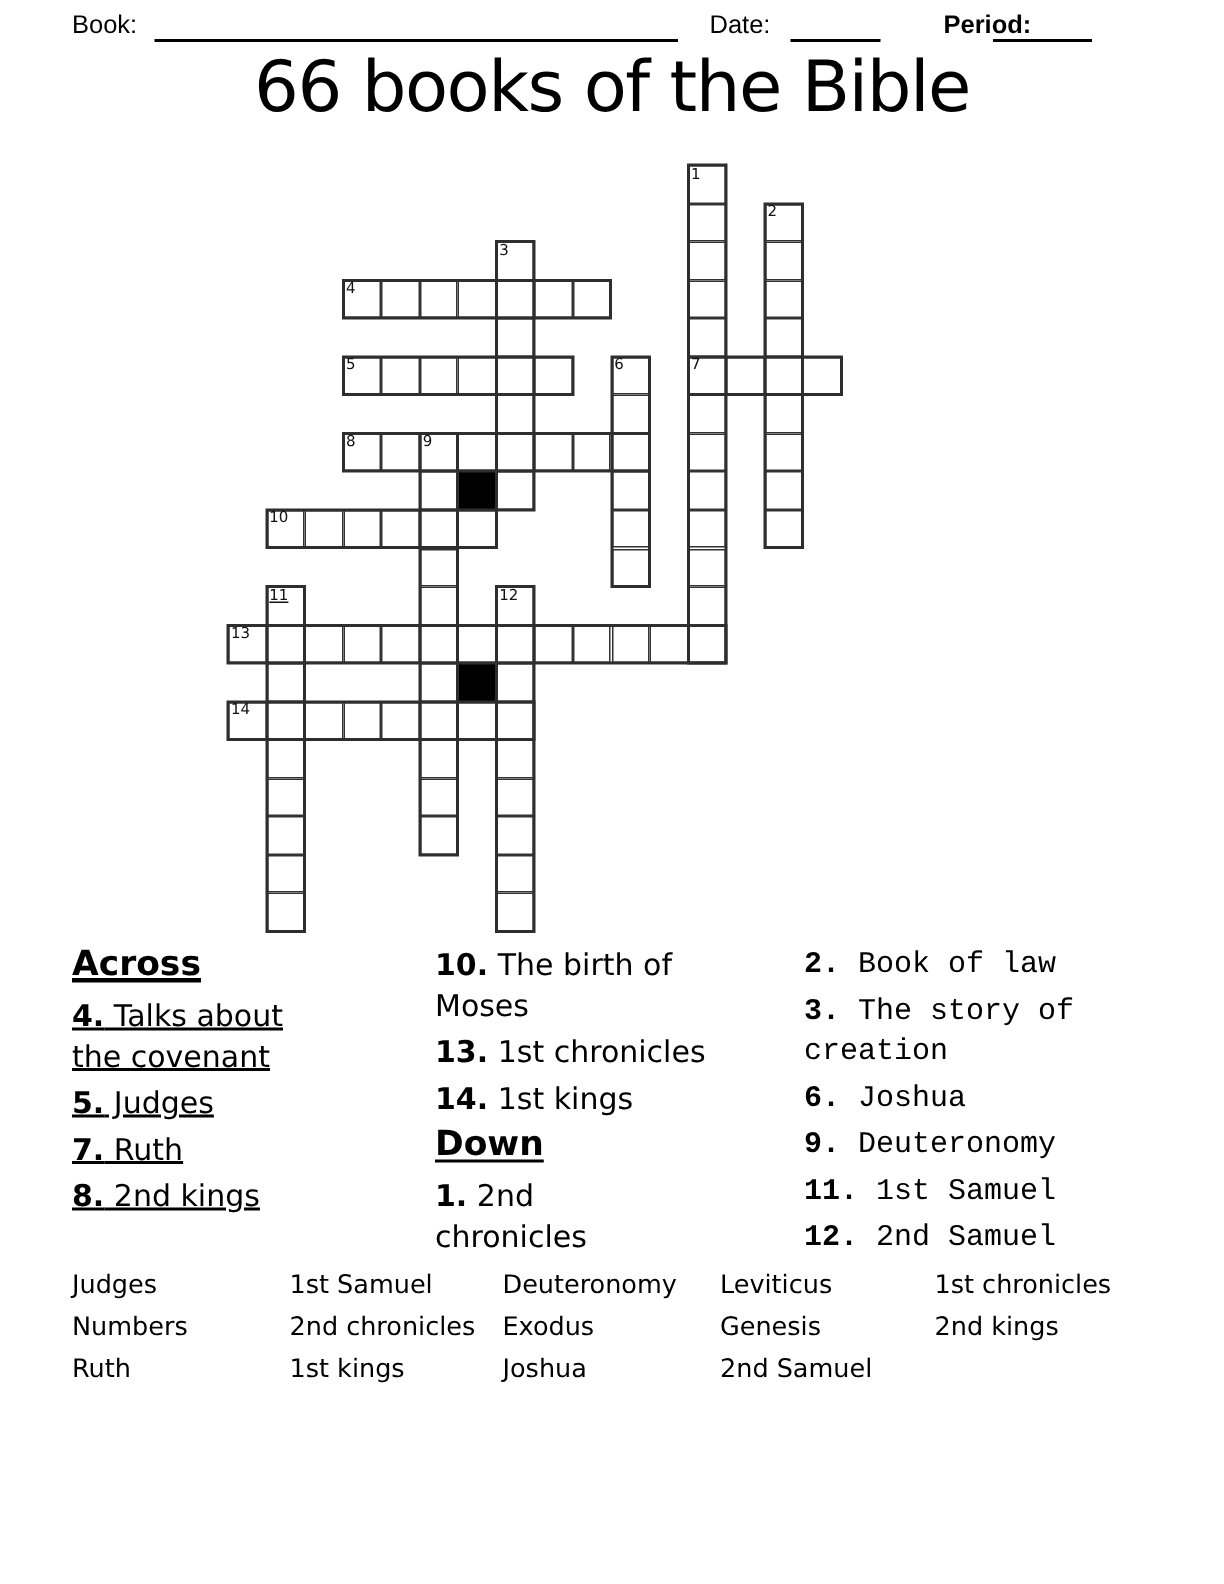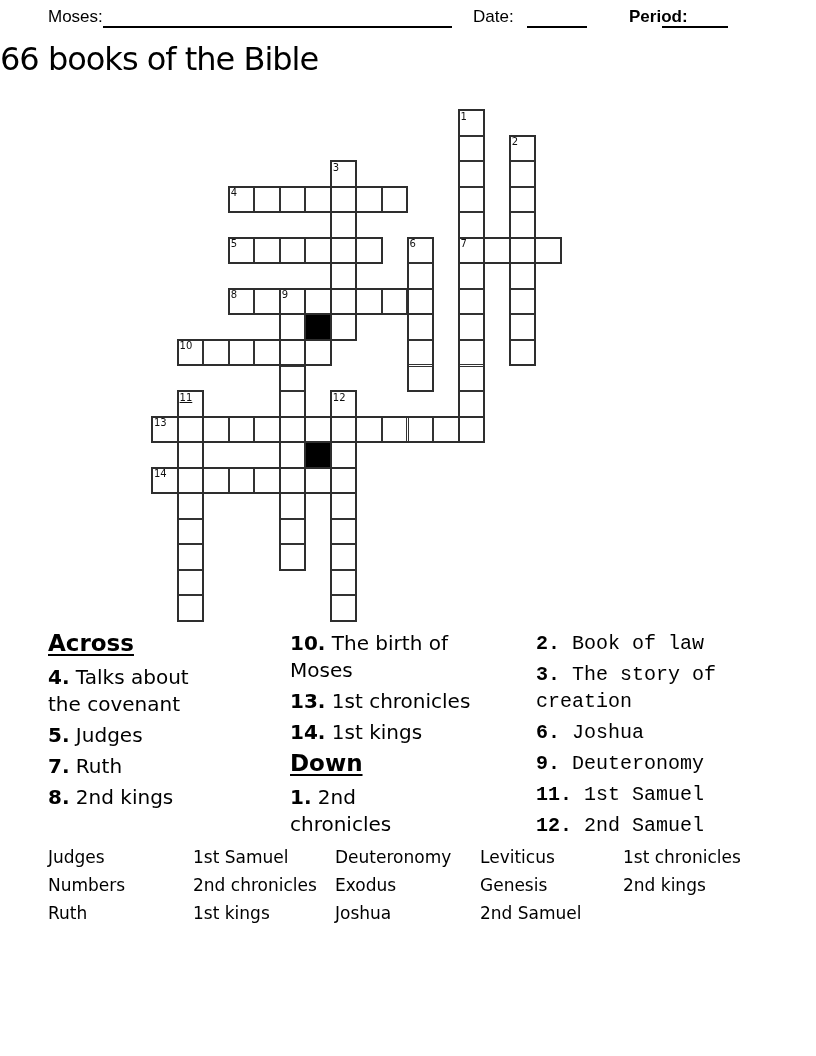--- a/index.html
+++ b/index.html
@@ -33,21 +33,22 @@
   #period-label { left: 629px; font-weight: bold; }
   #name-line    { left: 103px; width: 349px; }
   #date-line    { left: 527px; width: 60px; }
   #period-line  { left: 662px; width: 66px; }
 
   
   .title {
     position: absolute;
     left: 0; right: 0;
     top: 33px;
-    font-size: 32px;
+    text-align: center;
+    font-size: 47px;
     line-height: 52px;
     letter-spacing: -1px;
     white-space: nowrap;
   }
 
   
   #grid {
     position: absolute;
     left: 152px;
     top: 110px;
@@ -77,21 +78,21 @@
     pointer-events: none;
   }
 
   
   .clue-col {
     position: absolute;
     top: 630px;
     font-size: 20px;
     line-height: 27px;
   }
-  #clue-col-1 { left: 48px;  width: 215px; }
+  #clue-col-1 { left: 48px;  width: 215px; text-decoration: underline; }
   #clue-col-2 { left: 290px; width: 240px; }
   #clue-col-3 { left: 536px; width: 235px; font-family: Liberation Mono, monospace; }
   .clue-header {
     font-size: 23px;
     font-weight: bold;
     line-height: 27px;
     margin-bottom: 7px;
     text-decoration: underline;
     text-decoration-thickness: 2px;
     text-underline-offset: 3px;
@@ -119,21 +120,21 @@
     font-size: 17px;
     line-height: 24px;
   }
   .wb-item { white-space: nowrap; }
 </style>
 </head>
 <body>
 
 <div class="page">
 
-  <div class="hdr-label" id="name-label">Moses:</div>
+  <div class="hdr-label" id="name-label">Book:</div>
   <div class="hdr-line" id="name-line"></div>
   <div class="hdr-label" id="date-label">Date:</div>
   <div class="hdr-line" id="date-line"></div>
   <div class="hdr-label" id="period-label">Period:</div>
   <div class="hdr-line" id="period-line"></div>
 
   <div class="title">66 books of the Bible</div>
 
   <div id="grid">
       <div class="cell" style="left: 306.6px; top: 0px;"></div>

